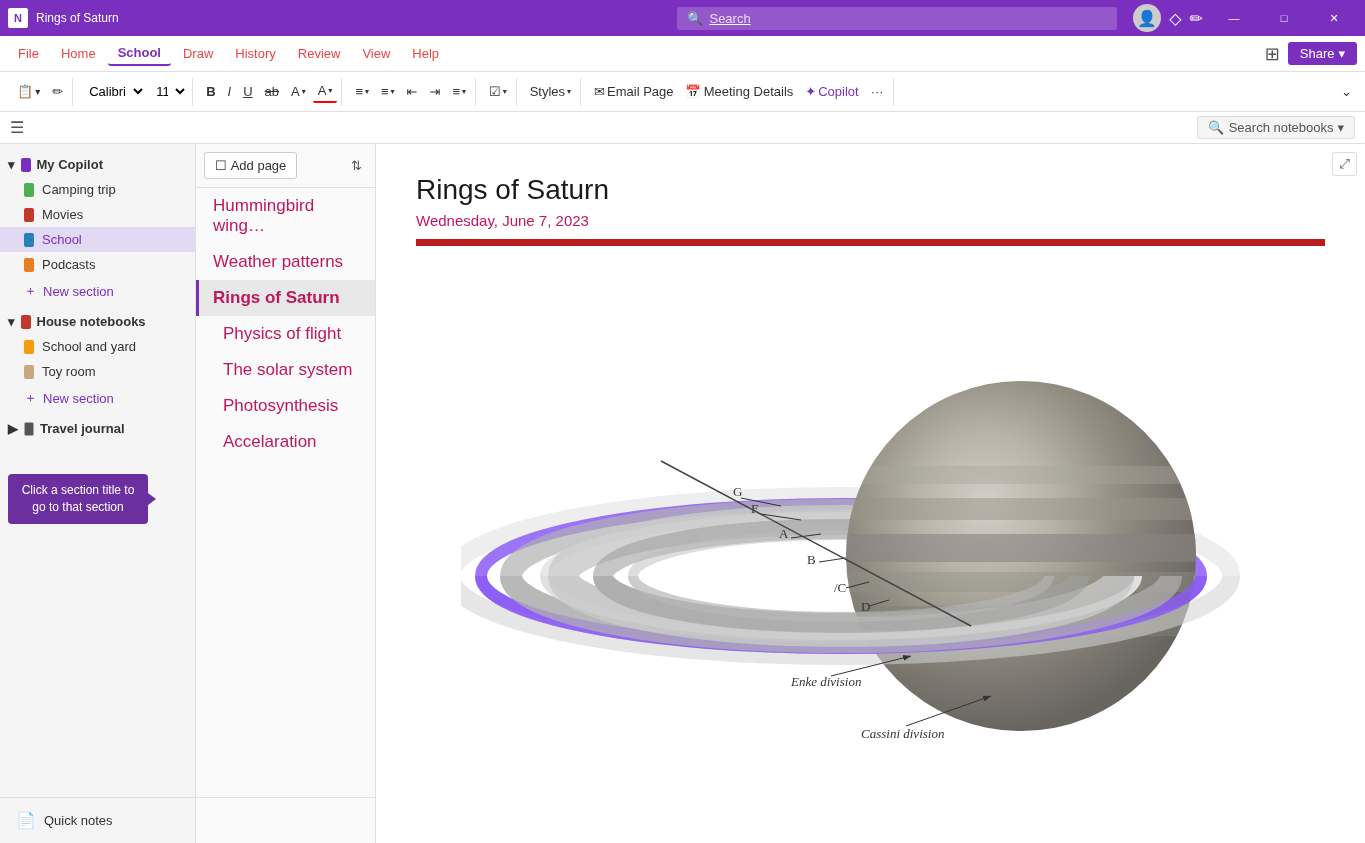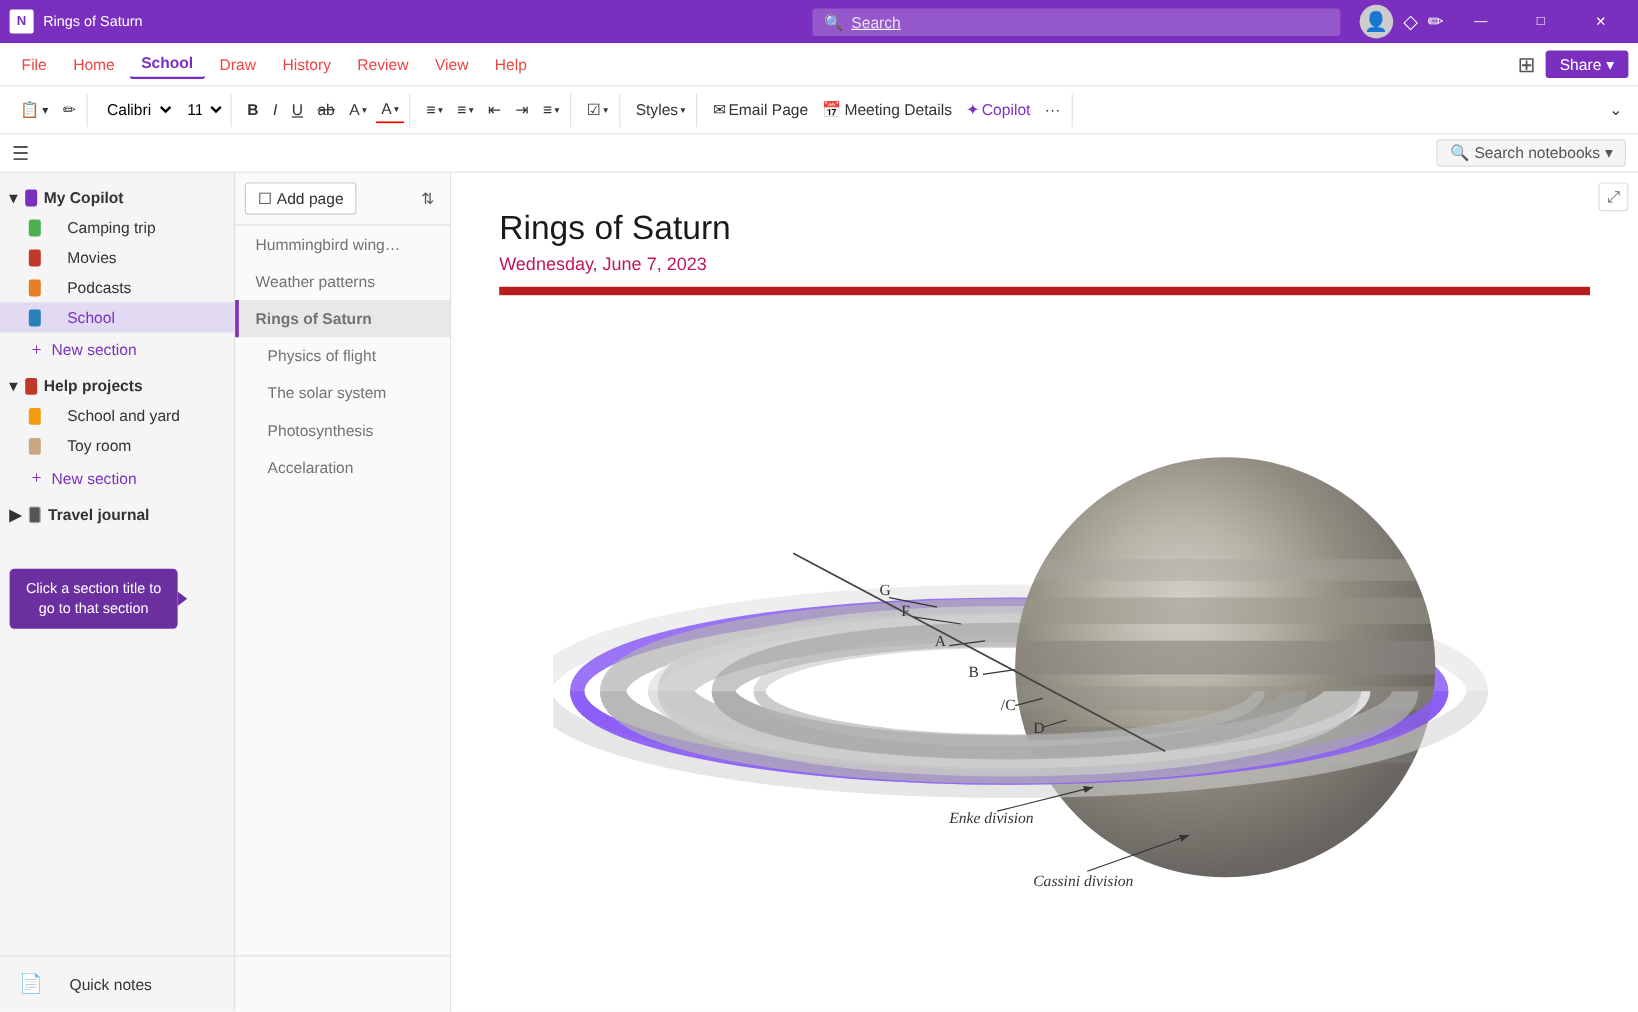--- a/index.html
+++ b/index.html
@@ -55,38 +55,38 @@
     }
 
     
     #main { display: flex; height: calc(843px - 36px - 36px - 40px - 32px); }
 
     
     #sidebar { width: 196px; background: #f5f5f5; border-right: 1px solid #e0e0e0; overflow-y: auto; padding: 8px 0; flex-shrink: 0; }
     .nb-group { margin-bottom: 4px; }
     .nb-header { display: flex; align-items: center; gap: 6px; padding: 5px 8px; cursor: pointer; font-weight: 600; font-size: 13px; color: #333; }
     .nb-color-dot { width: 10px; height: 14px; border-radius: 2px; flex-shrink: 0; }
-    .nb-section { display: flex; align-items: center; gap: 22px; padding: 5px 8px 5px 24px; cursor: pointer; font-size: 13px; color: #333; border-radius: 0; }
+    .nb-section { display: flex; align-items: center; gap: 8px; padding: 5px 8px 5px 24px; cursor: pointer; font-size: 13px; color: #333; border-radius: 0; }
     .nb-section.active { background: #e2d9f3; color: #7b2fbe; }
     .nb-new-section { display: flex; align-items: center; gap: 6px; padding: 5px 8px 5px 24px; cursor: pointer; font-size: 13px; color: #7b2fbe; }
 
     
     .tooltip-box {
       background: #6b2fa0; color: white; border-radius: 4px; padding: 8px 12px;
       font-size: 12px; text-align: center; line-height: 1.4; max-width: 140px;
       position: absolute; left: 8px; top: 330px; z-index: 100;
     }
     .tooltip-arrow { position: absolute; right: -8px; top: 50%; transform: translateY(-50%); width: 0; height: 0; border-top: 6px solid transparent; border-bottom: 6px solid transparent; border-left: 8px solid #6b2fa0; }
 
     
     #pages-panel { width: 180px; background: #fafafa; border-right: 1px solid #e0e0e0; display: flex; flex-direction: column; flex-shrink: 0; }
     .pages-toolbar { display: flex; align-items: center; padding: 8px; gap: 4px; border-bottom: 1px solid #e0e0e0; }
     .add-page-btn { display: flex; align-items: center; gap: 4px; padding: 5px 10px; border: 1px solid #ccc; border-radius: 3px; cursor: pointer; font-size: 13px; background: white; color: #333; }
     .sort-btn { padding: 5px; cursor: pointer; color: #555; margin-left: auto; }
-    .page-item { padding: 8px 14px; cursor: pointer; font-size: 13px; color: #737373; border-left: 3px solid transparent; }
+    .page-item { padding: 8px 14px; cursor: pointer; font-size: 17px; color: #be185d; border-left: 3px solid transparent; }
     .page-item.active { background: #e8e8e8; border-left: 3px solid #7b2fbe; font-weight: 600; }
     .page-item.sub { padding-left: 24px; }
 
     
     #content { flex: 1; background: white; overflow-y: auto; padding: 30px 40px; position: relative; }
     #page-title-display { font-size: 28px; font-weight: 400; color: #1a1a1a; margin-bottom: 6px; border: none; outline: none; width: 100%; }
     #page-date { font-size: 15px; color: #be185d; margin-bottom: 20px; border-bottom: 7px solid #b91c1c; padding-bottom: 10px; }
 
     
     #saturn-area { width: 100%; display: flex; justify-content: center; position: relative; }
@@ -207,39 +207,39 @@
         <span>My Copilot</span>
       </div>
       <div class="nb-section">
         <div class="nb-color-dot" style="background:#4caf50;"></div>
         <span>Camping trip</span>
       </div>
       <div class="nb-section">
         <div class="nb-color-dot" style="background:#c0392b;"></div>
         <span>Movies</span>
       </div>
-      <div class="nb-section">
-        <div class="nb-color-dot" style="background:#e67e22;"></div>
-        <span>Podcasts</span>
-      </div>
       <div class="nb-section active">
         <div class="nb-color-dot" style="background:#2980b9;"></div>
         <span>School</span>
+      </div>
+      <div class="nb-section">
+        <div class="nb-color-dot" style="background:#e67e22;"></div>
+        <span>Podcasts</span>
       </div>
       <div class="nb-new-section">
         <span>＋</span>
         <span>New section</span>
       </div>
     </div>
 
     <div class="nb-group">
       <div class="nb-header">
         <span>▾</span>
         <div class="nb-color-dot" style="background:#c0392b;"></div>
-        <span>Help projects</span>
+        <span>House notebooks</span>
       </div>
       <div class="nb-section">
         <div class="nb-color-dot" style="background:#f39c12;"></div>
         <span>School and yard</span>
       </div>
       <div class="nb-section">
         <div class="nb-color-dot" style="background:#c8a882;"></div>
         <span>Toy room</span>
       </div>
       <div class="nb-new-section">

